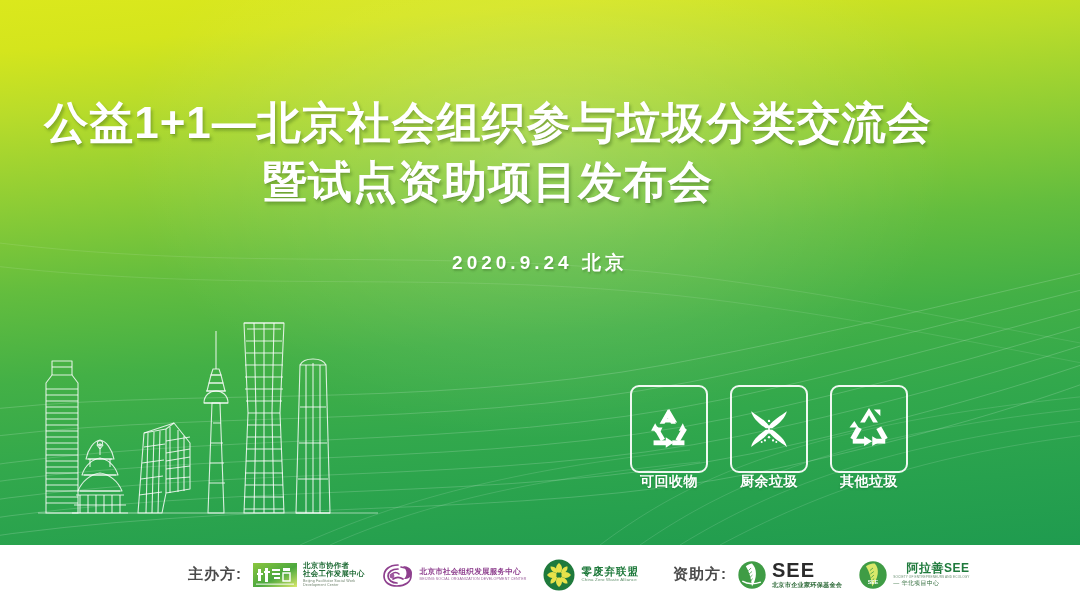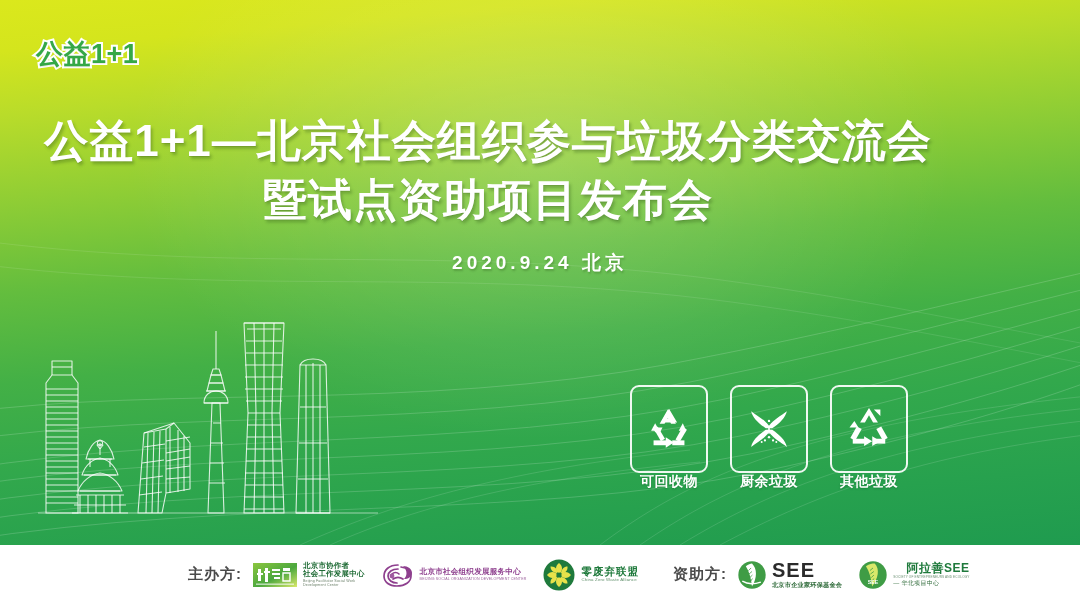--- a/index.html
+++ b/index.html
@@ -36,21 +36,21 @@
     position:absolute; left:36px; top:36px;
     font-size:27px; font-weight:bold; letter-spacing:.5px;
     color:#35a846;
     -webkit-text-stroke:4px #ffffff;
     paint-order:stroke fill;
     text-shadow:0 1px 0 rgba(0,0,0,.08);
     white-space:nowrap;
   }
 
   
-  .title-wrap { position:absolute; left:0; top:112px; width:964px; text-align:center;padding-left:12px; }
+  .title-wrap { position:absolute; left:0; top:94px; width:964px; text-align:center;padding-left:12px; }
   .title-line {
     color:#ffffff; font-weight:bold;
     font-size:44px; line-height:1.34;
     letter-spacing:1px;
     text-shadow:2px 3px 3px rgba(40,80,20,.30), 0 1px 0 rgba(0,0,0,.10);
     white-space:nowrap;
   }
   .title-line.l2 { font-size:44px; }
 
   .date {
@@ -138,21 +138,20 @@
         <path d="M720,545 C820,492 930,450 1130,430"></path>
         <path d="M330,545 C420,505 530,478 700,462"></path>
         <path d="M300,545 C400,500 510,470 690,450"></path>
       </g>
       <g fill="none" stroke="#ffffff" stroke-opacity="0.10" stroke-width="1">
         <path d="M-40,262 C260,300 460,262 760,306 C900,326 1010,350 1130,372"></path>
         <path d="M-40,238 C250,278 450,240 750,284 C890,304 1005,330 1130,352"></path>
       </g>
     </svg>
 
-    <div class="brand">公益1+1</div>
 
     <div class="title-wrap">
       <div class="title-line l1">公益1+1—北京社会组织参与垃圾分类交流会</div>
       <div class="title-line l2">暨试点资助项目发布会</div>
     </div>
 
     <div class="date">2020.9.24 北京</div>
 
     <svg class="skyline" viewBox="0 0 380 250" preserveAspectRatio="xMidYMax meet">
       <g fill="none" stroke="#ffffff" stroke-opacity="0.82" stroke-width="1.1" stroke-linejoin="round">

